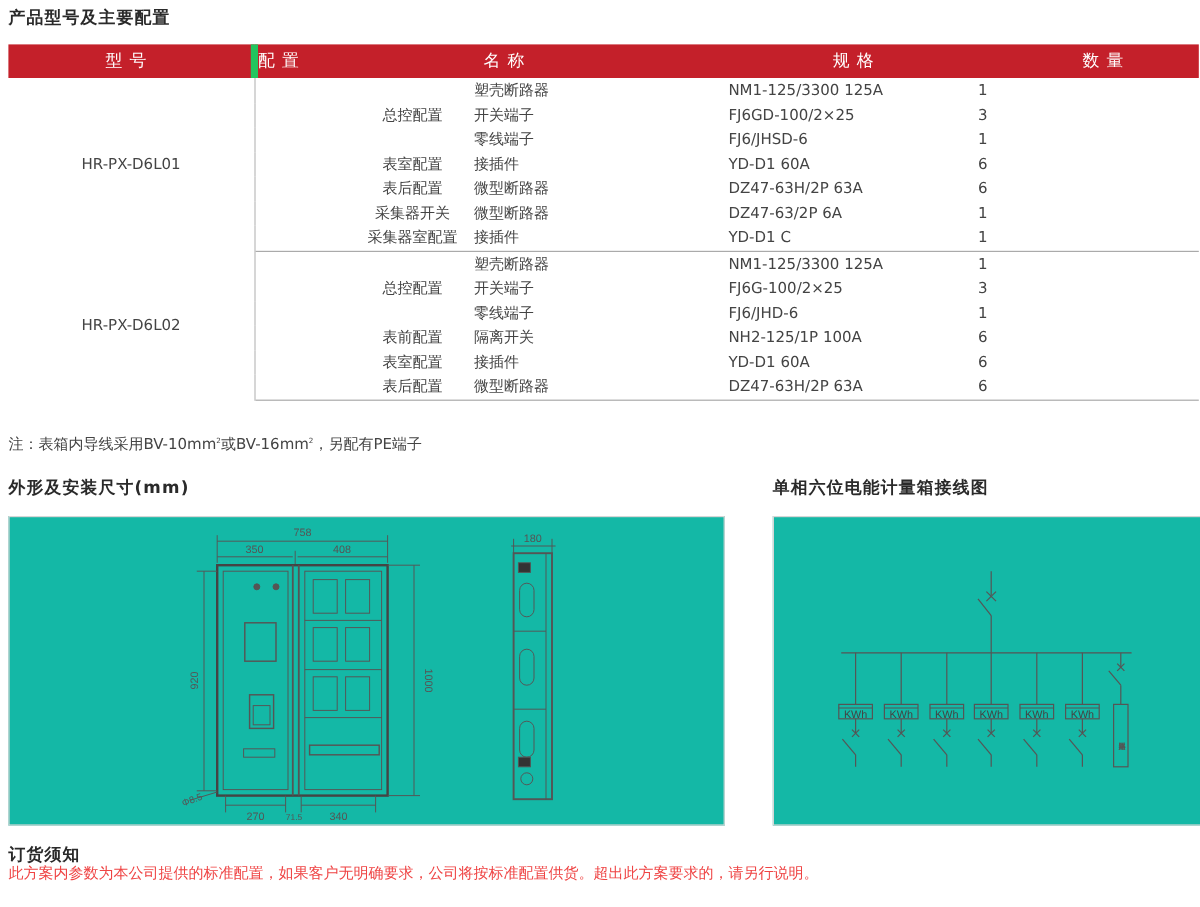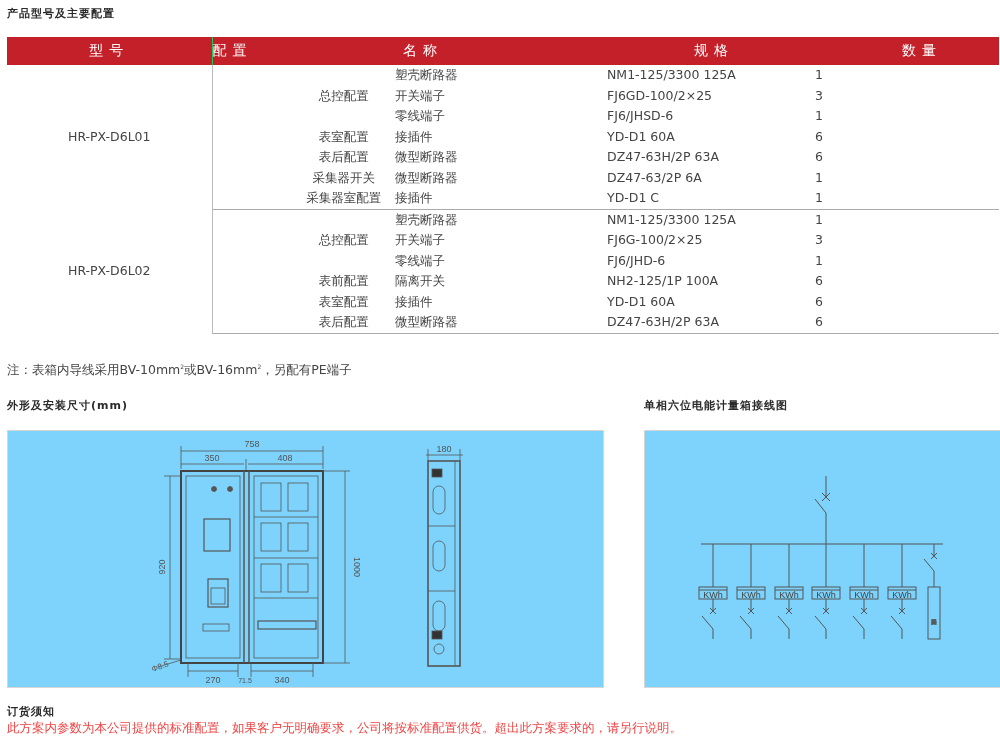--- a/index.html
+++ b/index.html
@@ -1,32 +1,32 @@
 <!DOCTYPE html>
 <html><head>
 <meta charset="utf-8">
 <style>
   * { box-sizing: border-box; margin: 0; padding: 0; }
   body { width: 1000px; height: 756px; background: #ffffff; font-family: "DejaVu Sans", "Liberation Sans", sans-serif; color: #333; position: relative; overflow: hidden; }
-  .h-title { position: absolute; font-size: 11px; font-weight: bold; color: #2a2a2a; letter-spacing: 1px; }
+  .h-title { position: absolute; font-size: 14px; font-weight: bold; color: #2a2a2a; letter-spacing: 1px; }
   .spec-table { position: absolute; left: 7px; top: 37px; width: 992px; border-collapse: collapse; font-size: 12.5px; color: #444; }
   .spec-table th { background: #c4202a; color: #fff; font-weight: normal; font-size: 14px; height: 28px; letter-spacing: 6px; }
-  .spec-table th.c1 { width: 205px; border-right: 1px solid #22c55e; }
+  .spec-table th.c1 { width: 205px; border-right: 6px solid #22c55e; }
   .spec-table td { height: 20.5px; line-height: 20.5px; padding: 0; }
   .spec-table td.model { text-align: center; border-right: 1px solid #bbb; vertical-align: middle; }
   .spec-table tr.grp-end td { border-bottom: 1px solid #aaa; }
   .spec-table tr.grp-start td { padding-top: 0; }
   .col-cfg { padding-left: 80px !important; width: 183px; text-align: center; }
   .col-name { width: 210px; }
   .col-spec { width: 210px; padding-left: 2px !important; }
   .col-qty { text-align: left; padding-left: 0 !important; }
   .qty-inner { display: inline-block; width: 20px; text-align: center; margin-left: -6px; }
   .note { position: absolute; left: 7px; top: 362px; font-size: 12.5px; color: #444; }
   .note sup { font-size: 6px; }
-  .panel { position: absolute; border: 1px solid #d6d6d6; background: #7dd3fc; }
+  .panel { position: absolute; border: 1px solid #d6d6d6; background: #14b8a6; }
   .footer-text { position: absolute; left: 7px; top: 720px; font-size: 12.5px; color: #ef4444; }
 </style>
 </head>
 <body>
 
 <div class="h-title" style="left:7px; top:6px;">产品型号及主要配置</div>
 
 <table class="spec-table">
   <thead>
     <tr>

